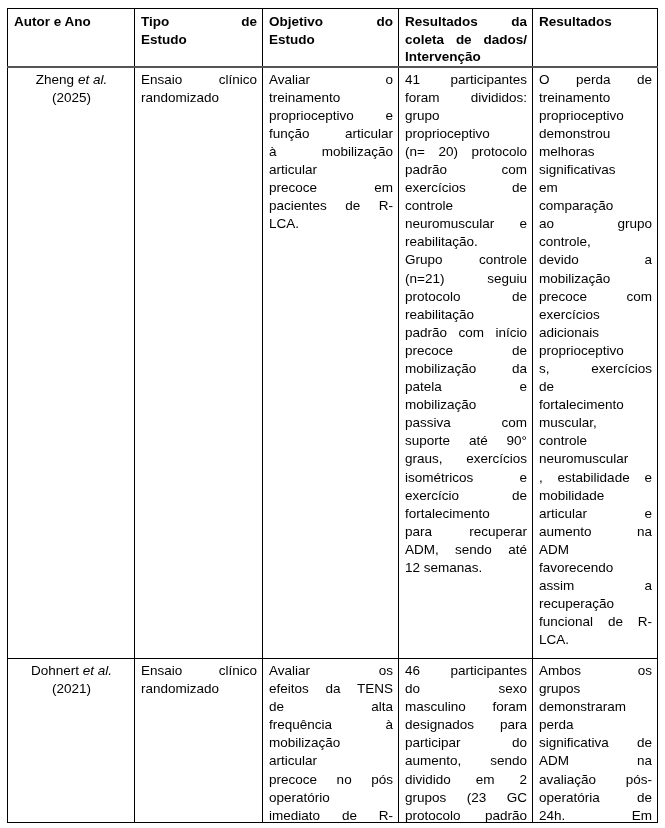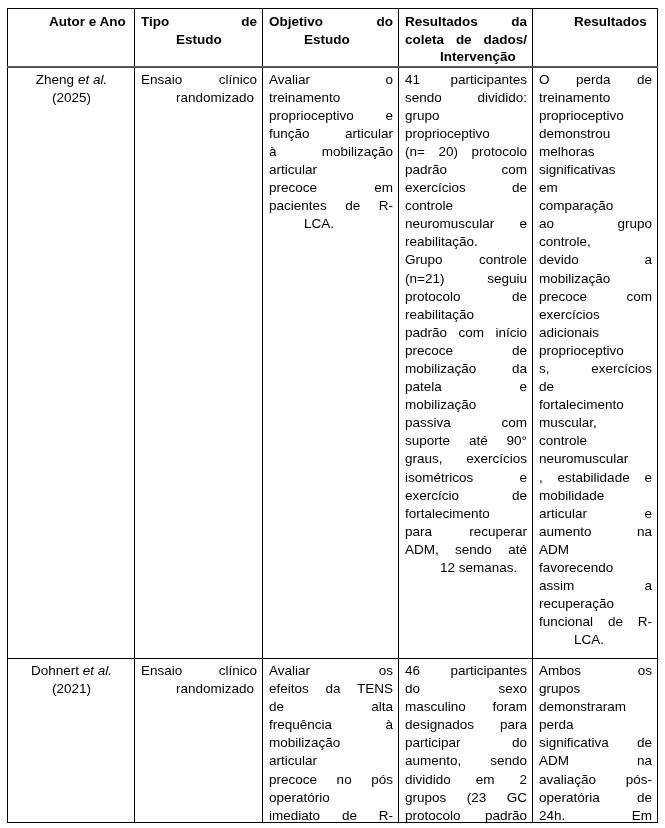--- a/index.html
+++ b/index.html
@@ -37,21 +37,21 @@
     line-height: 17.5px;
     border-bottom: 2px solid #555555;
     padding-top: 4px;
   }
   tr.row-1 td { height: 592px; }
   tr.row-2 td { height: 163px; }
   .clip { overflow: hidden; height: 160px; }
   .ln { height: 18.1px; overflow: hidden; }
   th .ln { height: 17.5px; }
   .jb { text-align: justify; text-align-last: justify; }
-  .jl { text-align: left; text-align-last: left; margin-left: 35px; }
+  .jl { text-align: left; text-align-last: left; }
   .cn { text-align: left; text-align-last: center; }
   em { font-style: italic; }
 </style>
 </head>
 <body>
 
 <div class="page">
   <table class="doc-table">
     <colgroup>
       <col style="width:127px">
@@ -99,21 +99,21 @@
             <div class="ln jb">proprioceptivo e</div>
             <div class="ln jb">função articular</div>
             <div class="ln jb">à mobilização</div>
             <div class="ln jb">articular</div>
             <div class="ln jb">precoce em</div>
             <div class="ln jb">pacientes de R-</div>
             <div class="ln jl">LCA.</div>
           </td>
         <td>
             <div class="ln jb">41 participantes</div>
-            <div class="ln jb">sendo dividido:</div>
+            <div class="ln jb">foram divididos:</div>
             <div class="ln jb">grupo</div>
             <div class="ln jb">proprioceptivo</div>
             <div class="ln jb">(n= 20) protocolo</div>
             <div class="ln jb">padrão com</div>
             <div class="ln jb">exercícios de</div>
             <div class="ln jb">controle</div>
             <div class="ln jb">neuromuscular e</div>
             <div class="ln jb">reabilitação.</div>
             <div class="ln jb">Grupo controle</div>
             <div class="ln jb">(n=21) seguiu</div>

